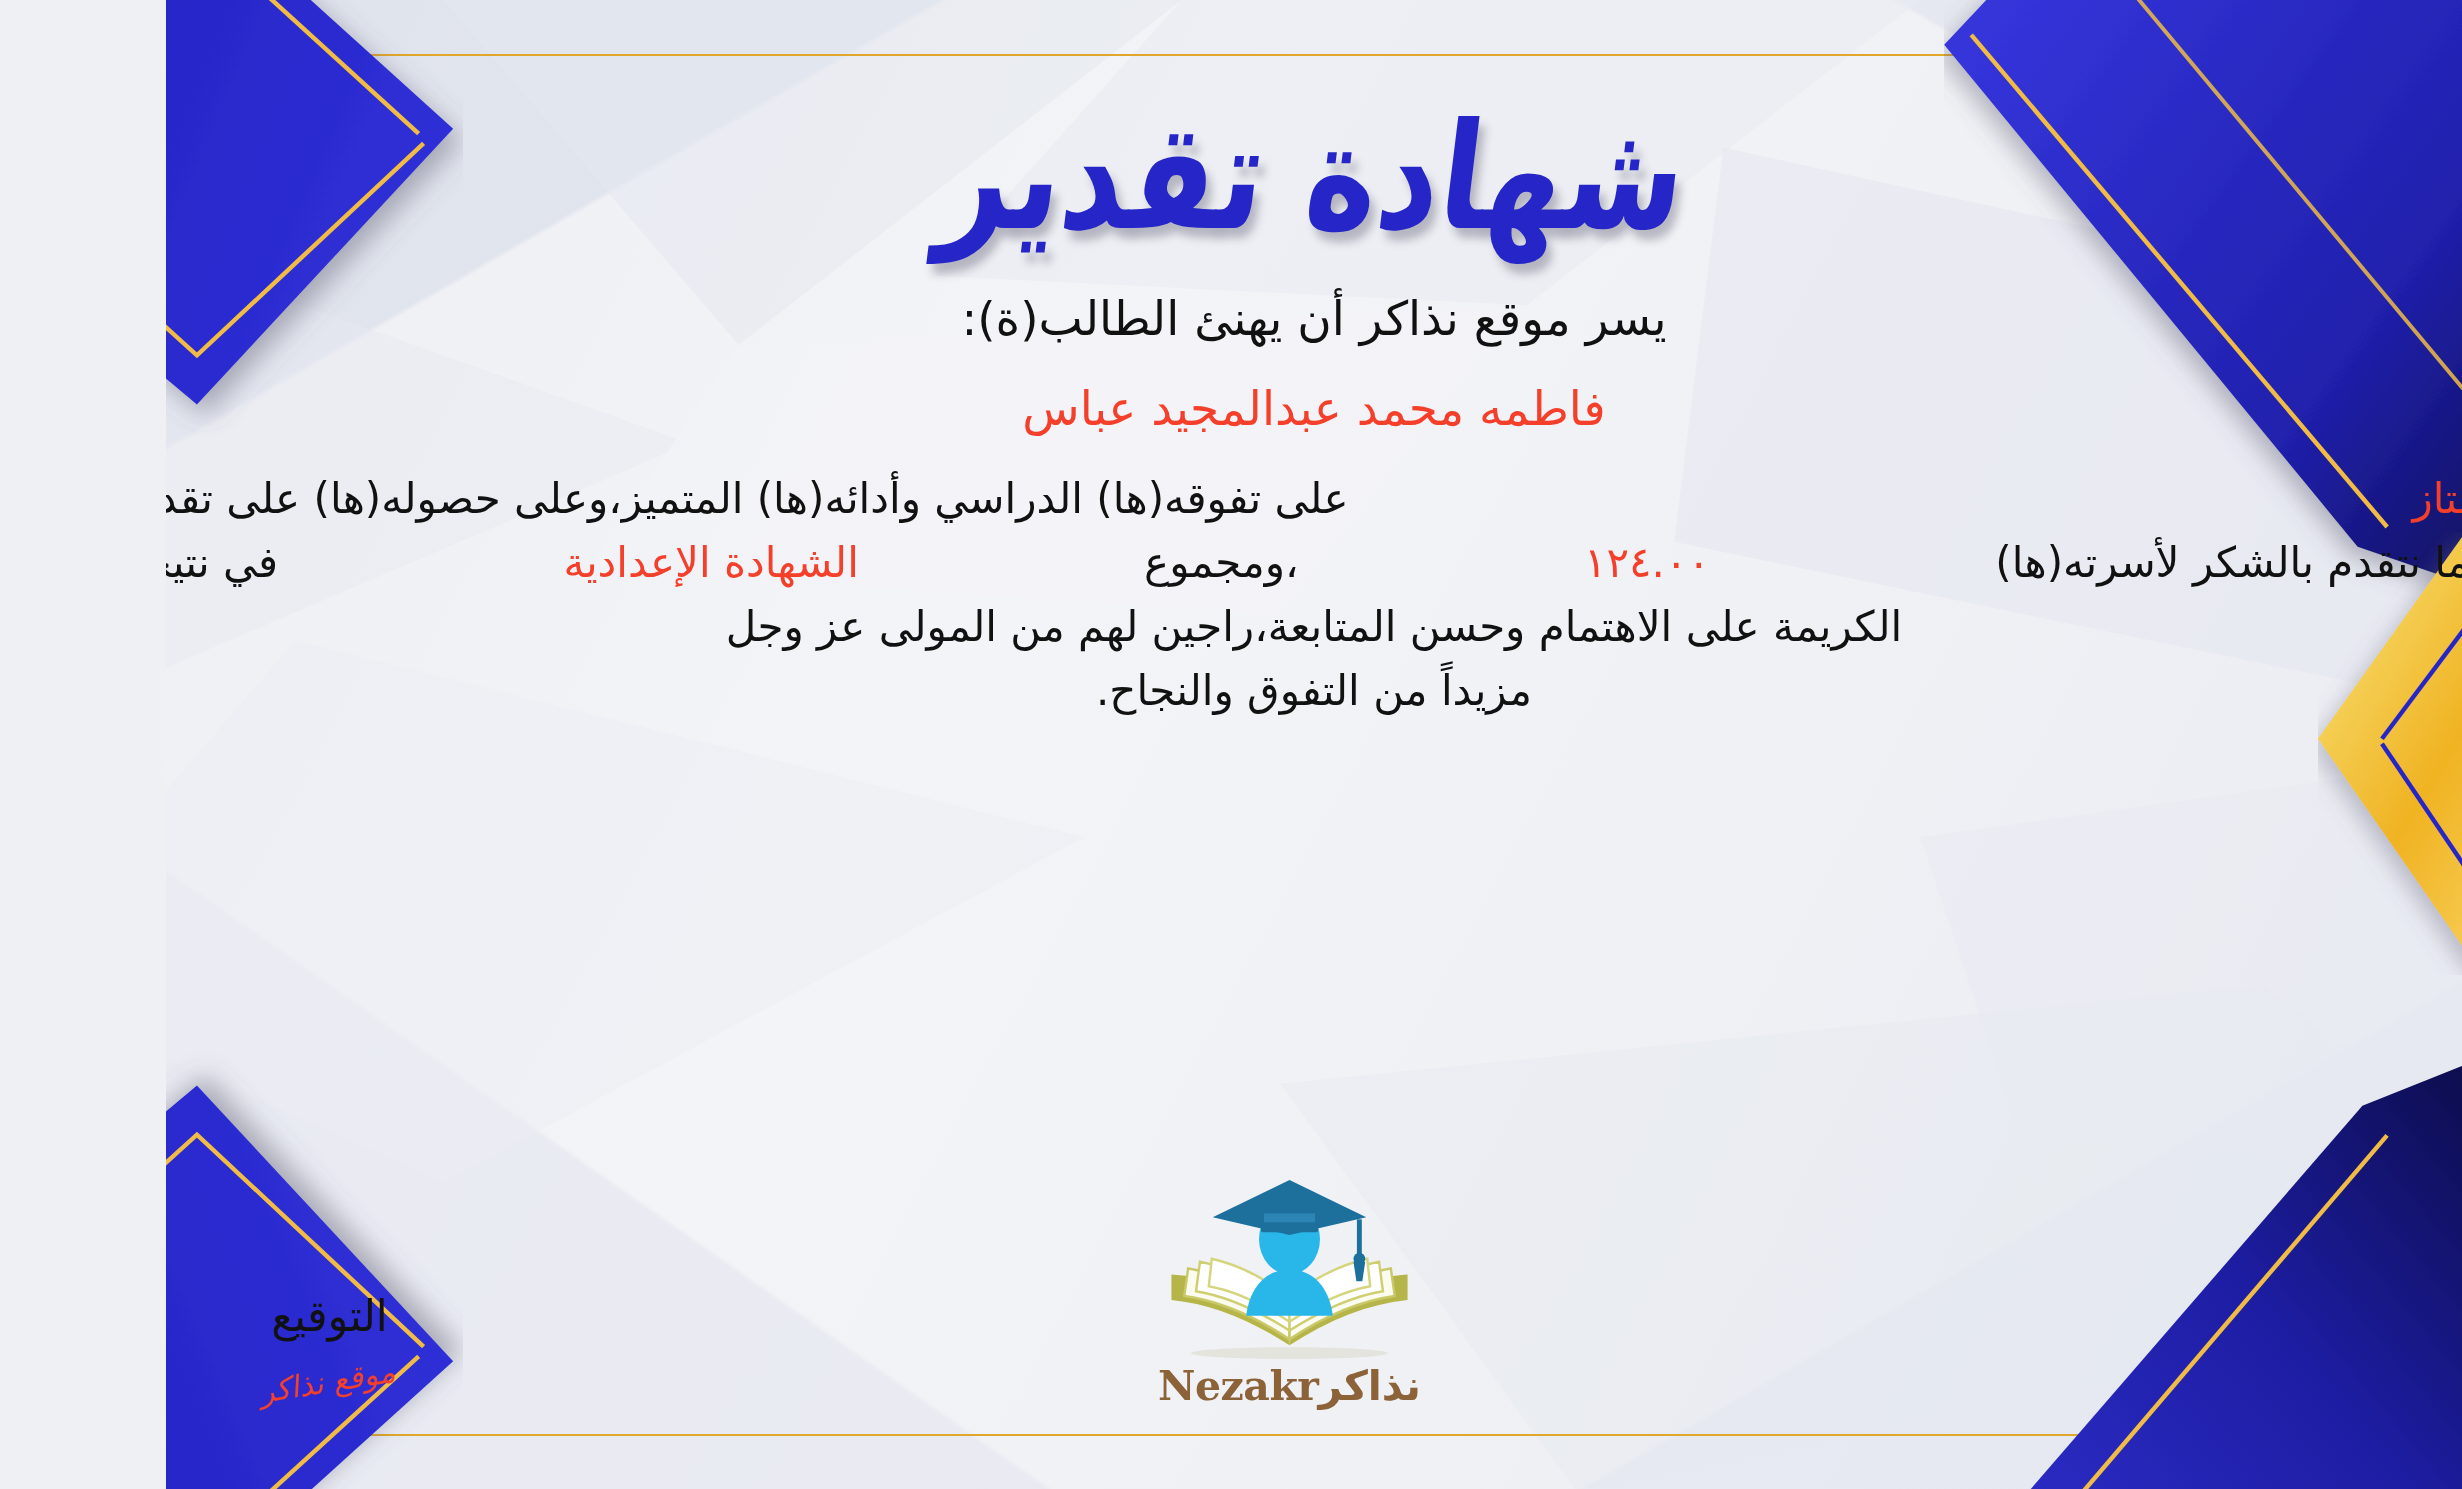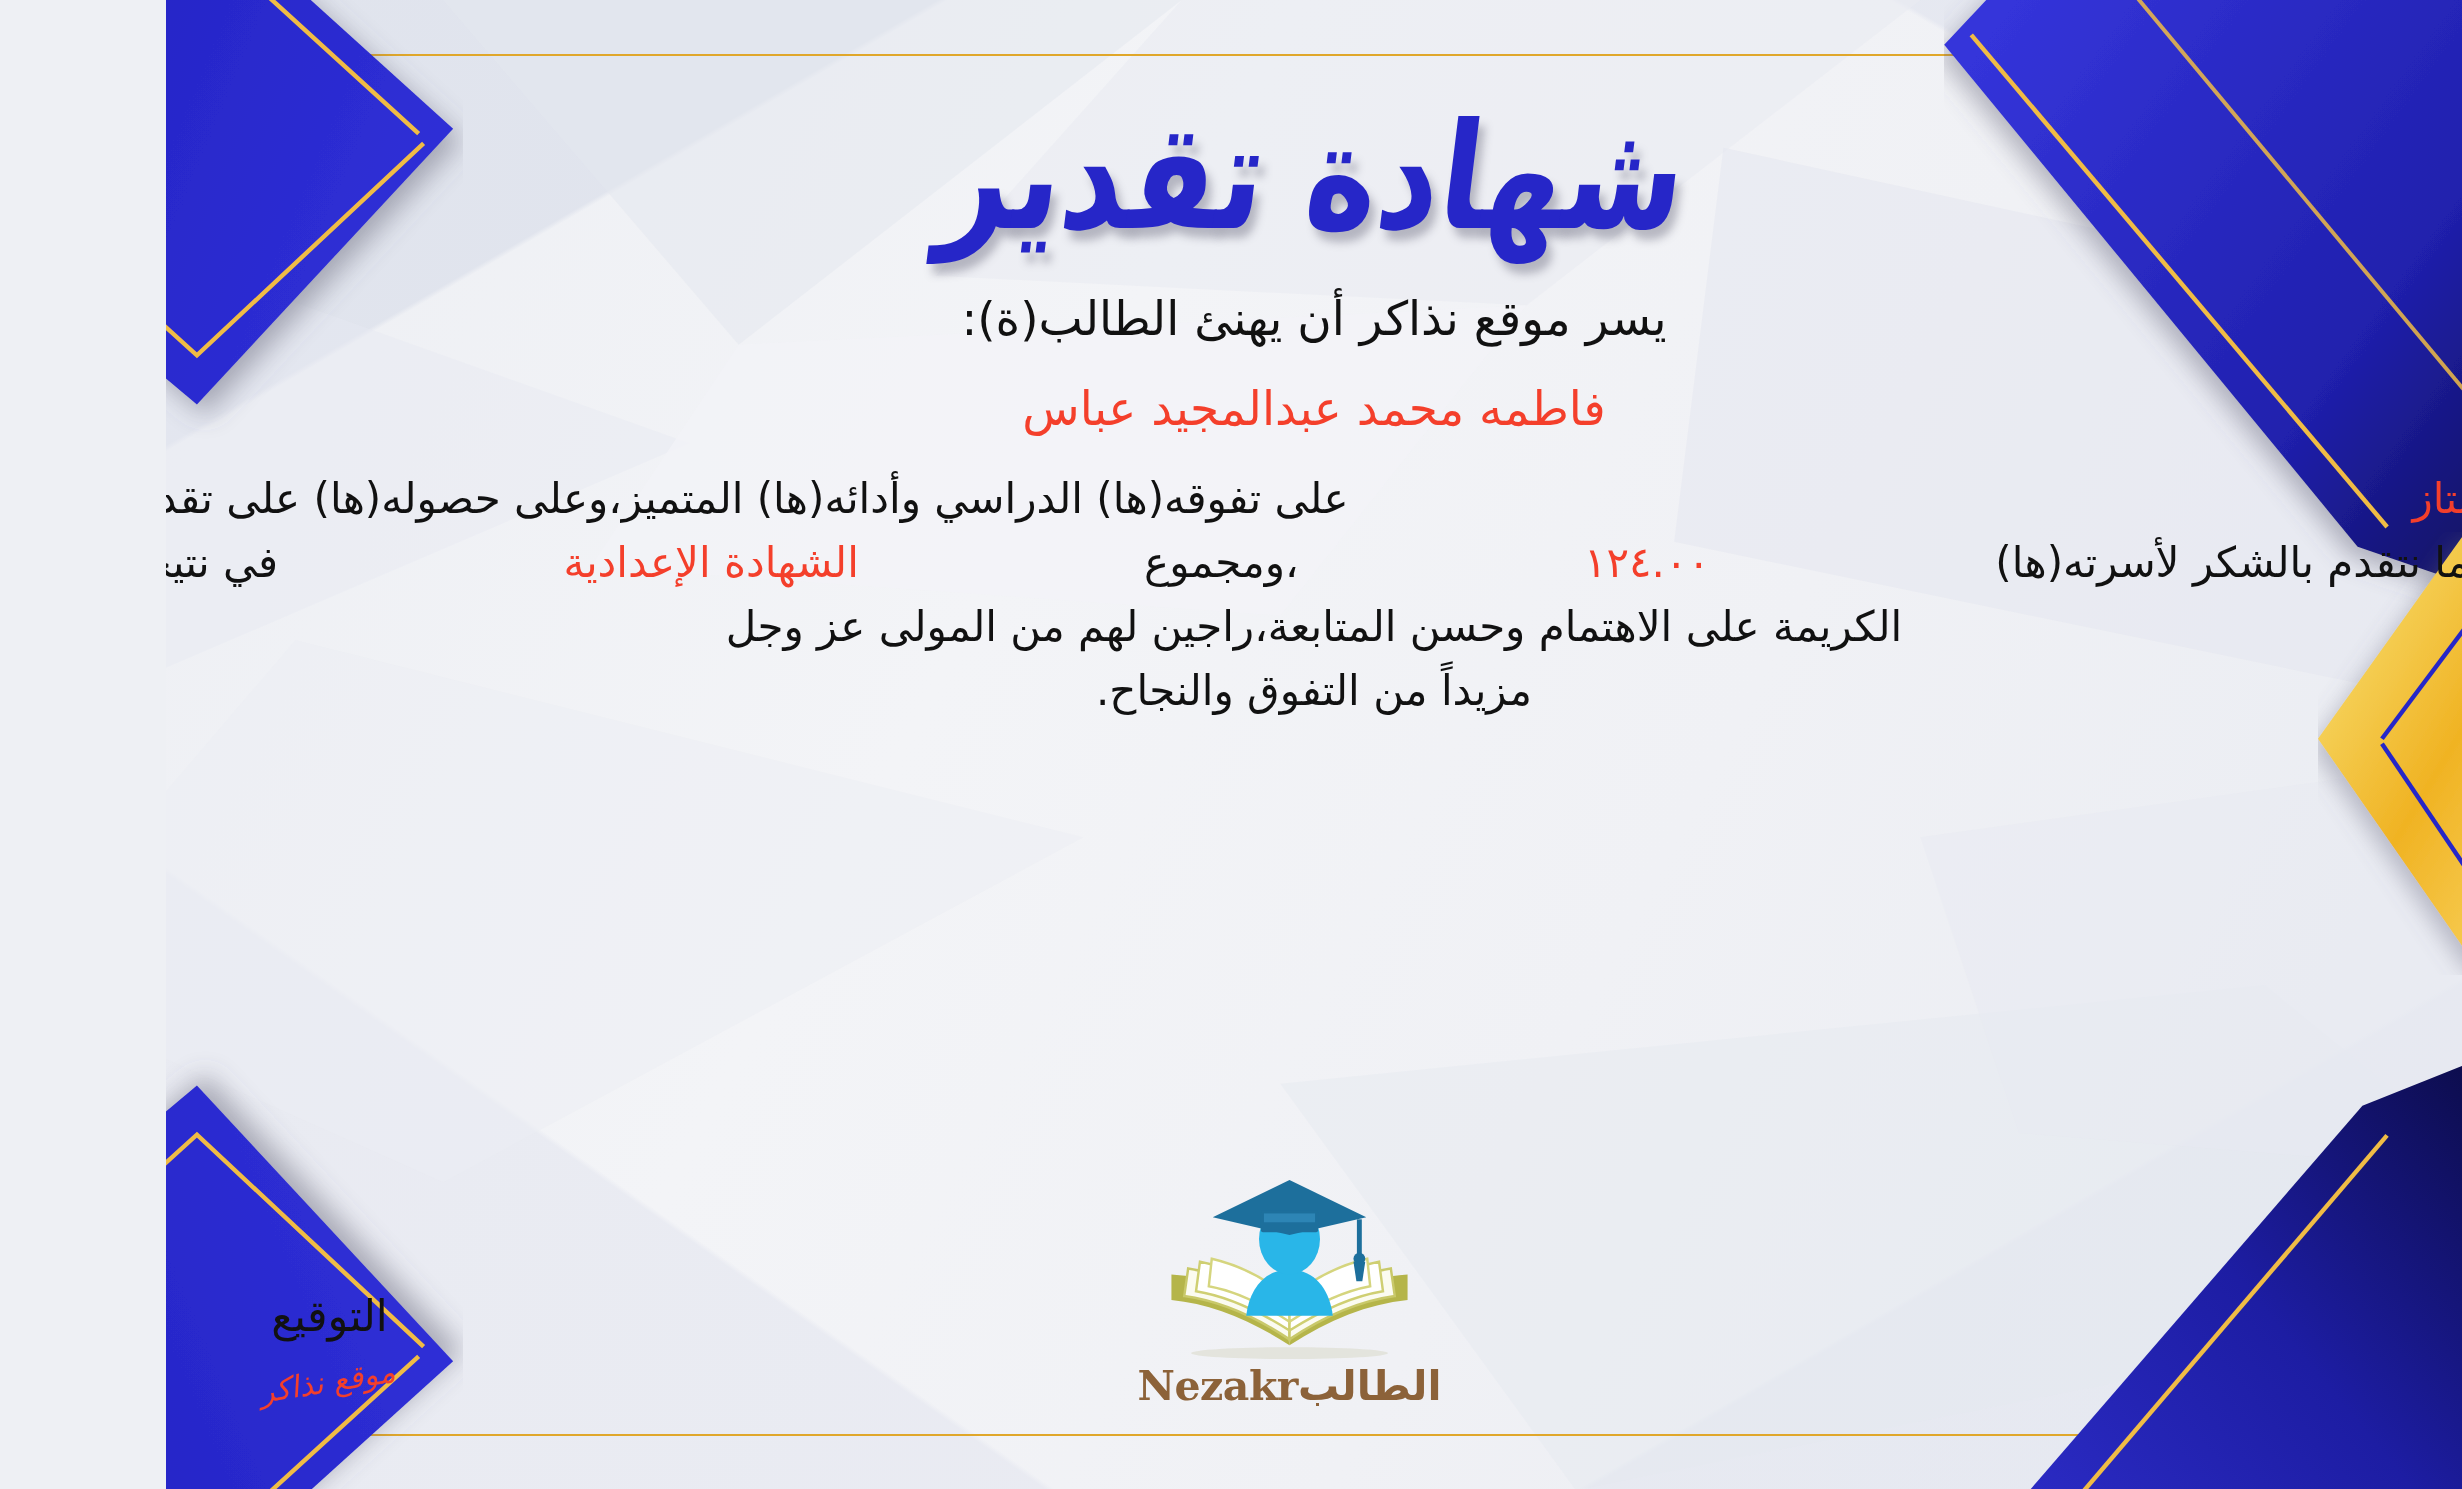--- a/index.html
+++ b/index.html
@@ -305,21 +305,21 @@
             <rect x="258" y="84" width="104" height="18" fill="#2d85b5"></rect>
 
             <path d="M452 96 L452 170" stroke="#1d6f9c" stroke-width="10" fill="none"></path>
             <circle cx="452" cy="176" r="12" fill="#1d6f9c"></circle>
             <polygon points="440 182 464 182 458 222 446 222" fill="#1d6f9c"></polygon>
 
             <ellipse cx="310" cy="368" rx="200" ry="12" fill="#d8d8c8" opacity=".55"></ellipse>
           </svg>
         </div>
         <div class="logo-word">
-          <span>الطالب</span><span class="lat">Nezakr</span>
+          <span>نذاكر</span><span class="lat">Nezakr</span>
         </div>
       </div>
 
       <div class="sig-block">
         <div class="sig-label">التوقيع</div>
         <div class="sig-mark">موقع نذاكر</div>
       </div>
 
     </div>
 

